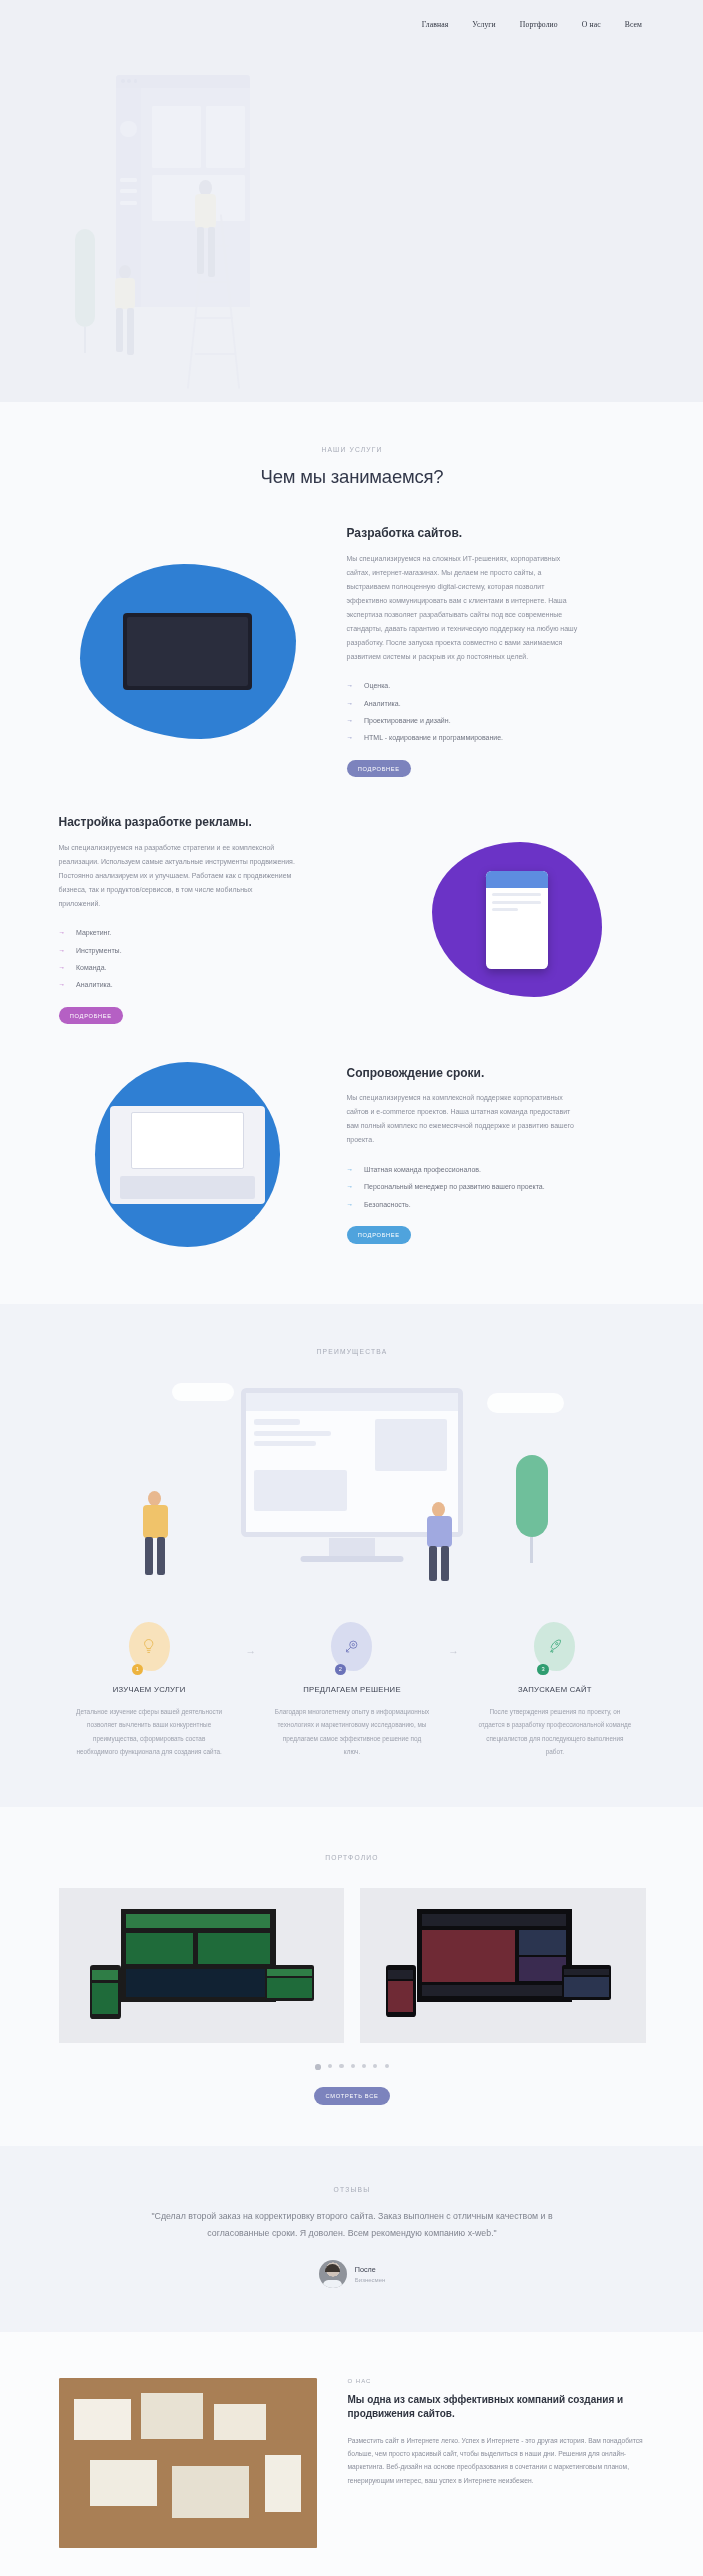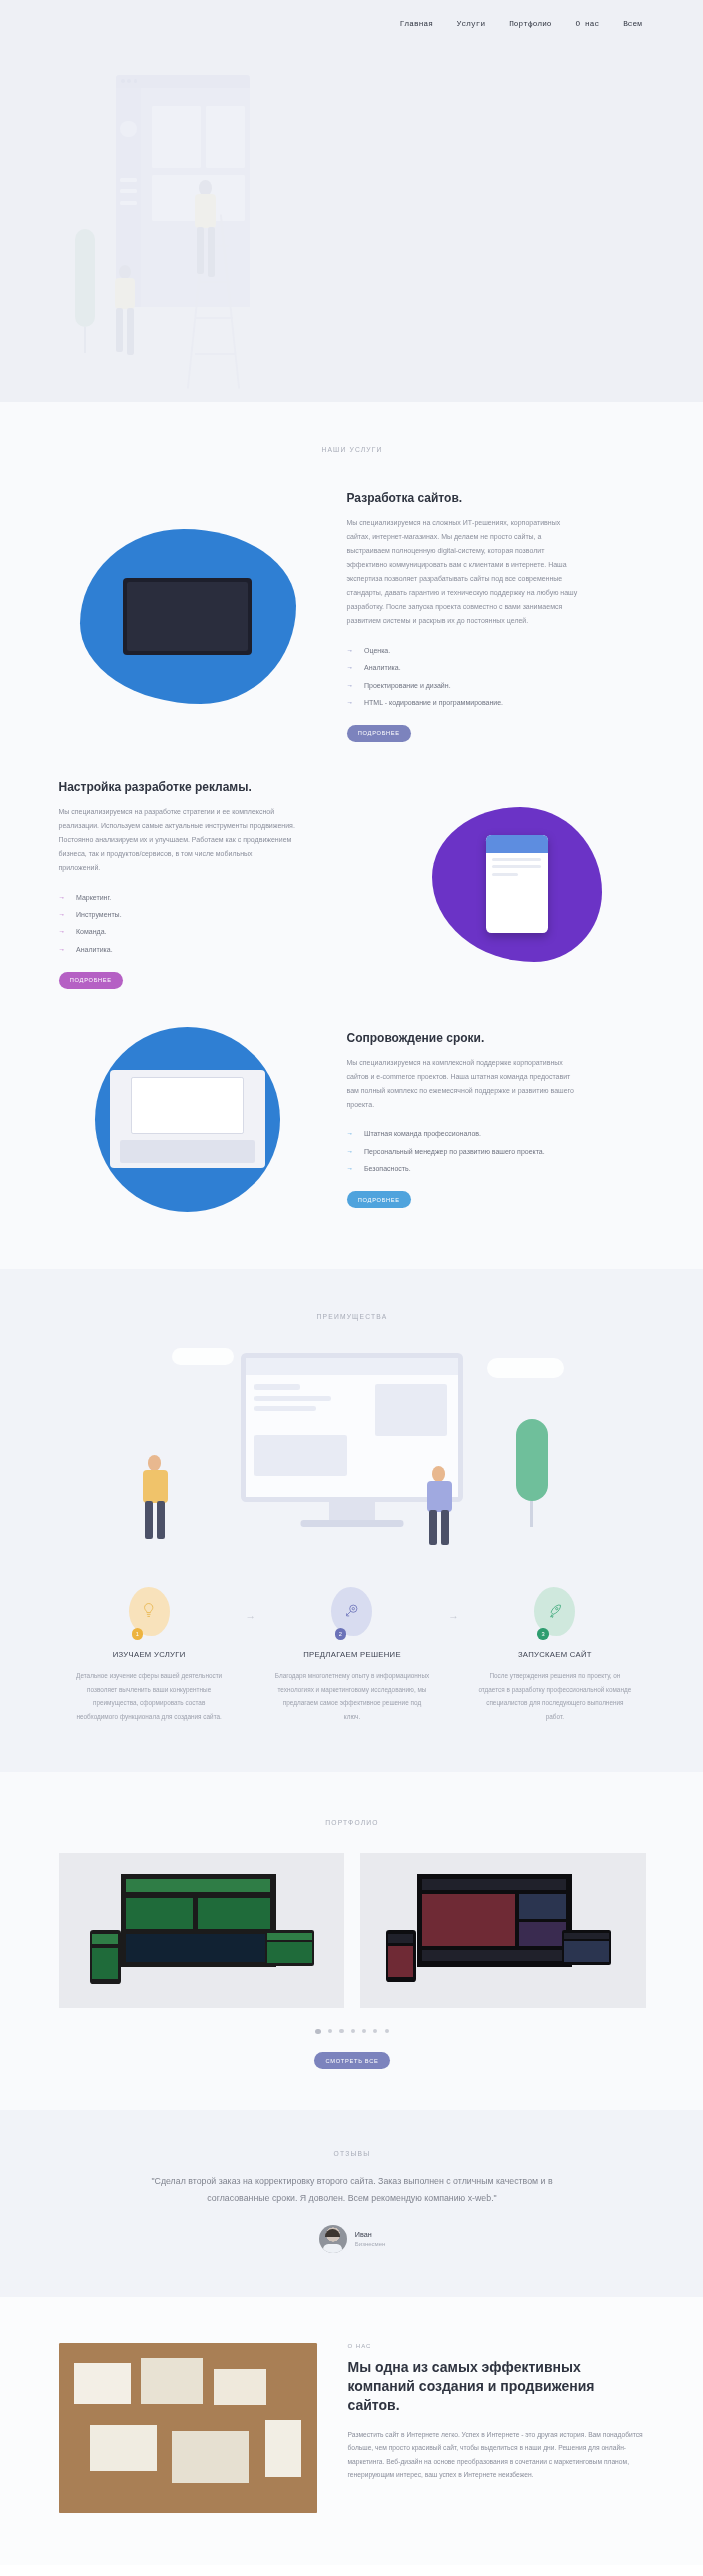--- a/index.html
+++ b/index.html
@@ -27,21 +27,21 @@
     gap: 24px;
     padding: 19.6px 62px 0 0;
     position: relative;
     z-index: 5;
   }
   .topnav a {
     font-size: 7.7px;
     color: #2f3440;
     text-decoration: none;
     letter-spacing: 0.1px;
-    font-family: Liberation Mono, monospace;
+    font-family: Liberation Serif, serif;
   }
   .hero-art {
     position: absolute;
     left: 90px;
     top: 59px;
     width: 319px;
     height: 330px;
     opacity: .30;
   }
   .hero-browser {
@@ -222,21 +222,21 @@
   .about { background: #fbfcfd; padding: 46px 0 52px; }
   .about-row { display: flex; gap: 31px; align-items: flex-start; }
   .about-img {
     width: 258px; height: 170px; flex: none; border-radius: 1.5px;
     background: #b98e62; position: relative; overflow: hidden;
   }
   .about-img .tbl{position:absolute;inset:0;background:#a97f55;}
   .about-img .sheet{position:absolute;background:#f3efe6;}
   .about-txt { flex: 1; }
   .about-kicker { font-size: 6px; letter-spacing: 1px; color: #a7abb7; text-transform: uppercase; }
-  .about-txt h2 { font-size: 14px; font-weight: 700; color: #2f3440; margin: 9.3px 0 13.4px; line-height: 1.35; }
+  .about-txt h2 { font-size: 10px; font-weight: 700; color: #2f3440; margin: 9.3px 0 13.4px; line-height: 1.35; }
   .about-txt p { font-size: 6.7px; line-height: 2.0; color: #8b8f9c; }
   .svg-ic { display:block; }
 </style>
 </head>
 <body>
 
 <div class="wrap">
 
   <section class="hero">
     <nav class="topnav">
@@ -286,20 +286,21 @@
         <div class="body" style="position:absolute;left:4.1px;top:13.4px;width:20.6px;height:31px;"></div>
         <div class="leg" style="position:absolute;left:5.2px;top:43px;width:7.2px;height:44px;"></div>
         <div class="leg" style="position:absolute;left:16.5px;top:43px;width:7.2px;height:47px;"></div>
       </div>
     </div>
   </section>
 
   <section class="services">
     <div class="container">
       <div class="sec-kicker">НАШИ УСЛУГИ</div>
+      <h2 class="sec-title">Чем мы занимаемся?</h2>
 
       <div class="svc">
         <div class="svc-art">
           <div class="blob b1">
             <div class="mini-laptop">
                 <div class="scr"></div>
               </div>
           </div>
         </div>
         <div class="svc-txt">
@@ -517,21 +518,21 @@
   <section class="reviews">
     <div class="container">
       <div class="sec-kicker">ОТЗЫВЫ</div>
       <p class="rev-text">"Сделал второй заказ на корректировку второго сайта. Заказ выполнен с отличным качеством и в согласованные сроки. Я доволен. Всем рекомендую компанию x-web."</p>
       <div class="rev-person">
         <div class="rev-avatar">
           <div class="hair"></div>
             <div class="shirt"></div>
         </div>
         <div>
-          <div class="rev-name">Иван</div>
+          <div class="rev-name">После</div>
           <div class="rev-role">Бизнесмен</div>
         </div>
       </div>
     </div>
   </section>
 
   <section class="about">
     <div class="container">
       <div class="about-row">
         <div class="about-img">

